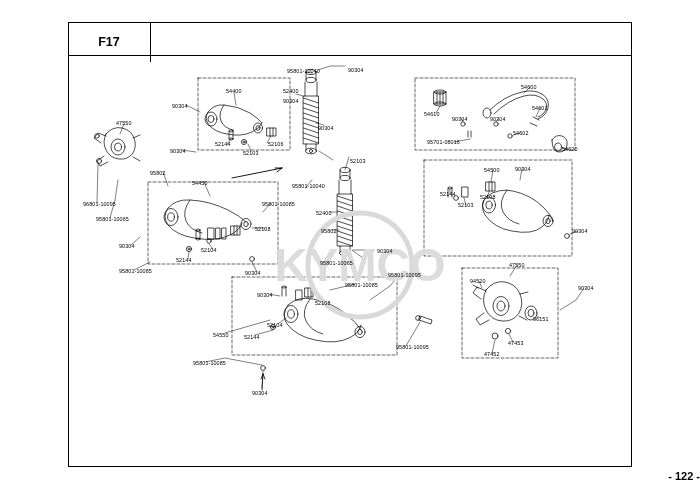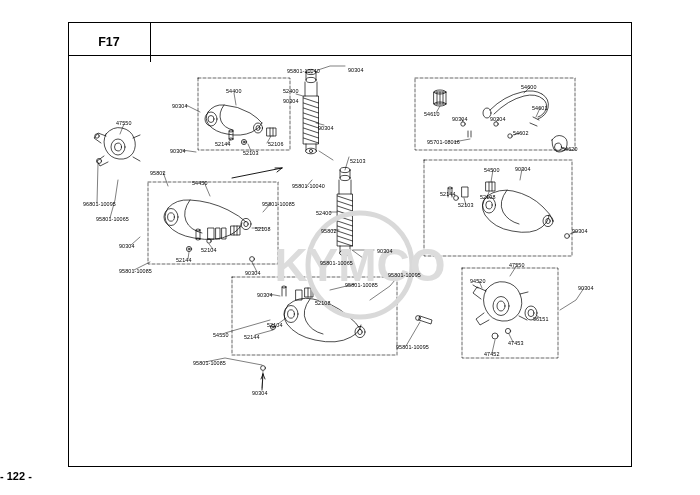--- a/index.html
+++ b/index.html
@@ -59,21 +59,21 @@
     align-items: center;
     justify-content: center;
     font-weight: bold;
     font-size: 12.5px;
     letter-spacing: 0.2px;
   }
   .page-num {
     position: absolute;
     left: 0; top: 470px;
     width: 700px;
-    text-align: left;
+    text-align: right;
     font-size: 11px;
     font-weight: bold;
   }
   svg.art {
     position: absolute;
     left: 0; top: 0;
     width: 700px;
     height: 495px;
   }
   .lbl {

